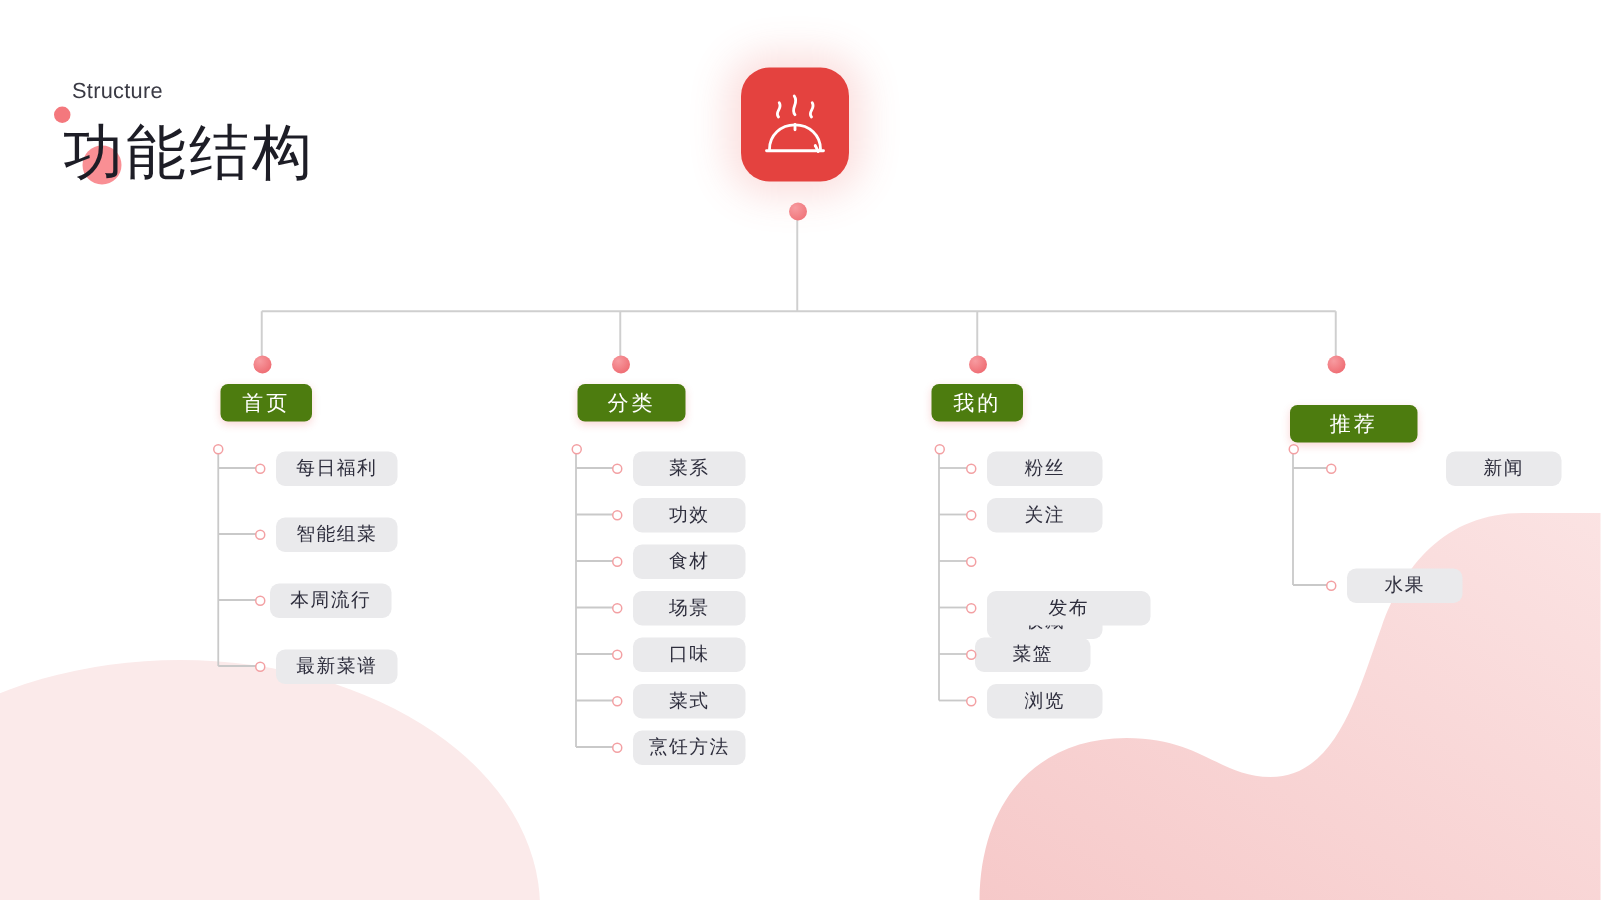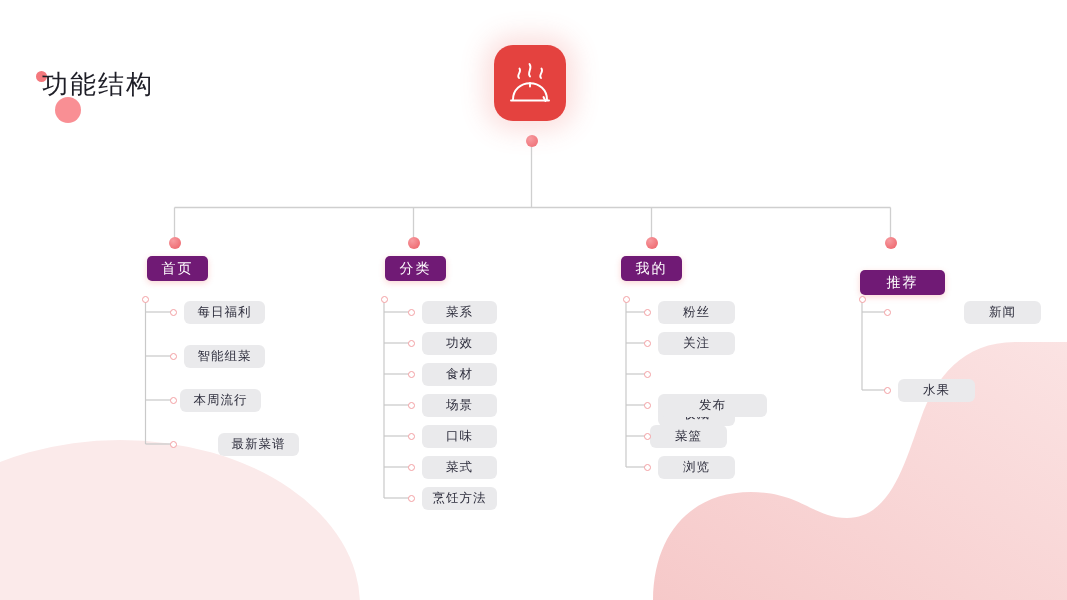--- a/index.html
+++ b/index.html
@@ -75,21 +75,21 @@
     font-size: 14.5px;
     color: #3a3a44;
     letter-spacing: .2px;
     line-height: 18px;
     padding-left: 8px;
   }
   .maintitle {
     position: relative;
     z-index: 2;
     margin-top: 13px;
-    font-size: 26px;
+    font-size: 40px;
     color: #1d1d26;
     letter-spacing: 2px;
     line-height: 38px;
     padding-left: 2px;
     font-family: "Liberation Sans", "DejaVu Sans", sans-serif;
   }
 
   
   .app-icon-wrap {
     position: absolute;
@@ -137,21 +137,21 @@
     height: 12px;
     border-radius: 50%;
     background: radial-gradient(circle at 35% 30%, #f79ba0, #ec5f66);
   }
 
   
   .cat-btn {
     position: absolute;
     height: 25px;
     border-radius: 5px;
-    background: #701a75;
+    background: #4d7c0f;
     color: #ffffff;
     font-size: 14px;
     letter-spacing: 2px;
     display: flex;
     align-items: center;
     justify-content: center;
     box-shadow: 0 2px 6px rgba(232,64,60,.22);
     cursor: pointer;
   }
 
@@ -196,20 +196,21 @@
       </linearGradient>
     </defs>
     <path d="M20,260 C20,190 60,150 118,150 C168,150 180,176 214,176
              C258,176 272,120 288,76 C302,36 330,0 382,0
              L440,0 L440,260 Z" fill="url(#blobgrad)"></path>
   </svg>
 
   <div class="header">
     <div class="dot-deco dot-small"></div>
     <div class="dot-deco dot-big"></div>
+    <div class="eyebrow">Structure</div>
     <div class="maintitle">功能结构</div>
   </div>
 
   <div class="app-icon-wrap">
     <div class="app-icon">
       <svg width="72" height="76" viewBox="0 0 72 76" fill="none" stroke="#ffffff" stroke-width="1.9" stroke-linecap="round" stroke-linejoin="round">
 
         <path d="M25,33 C22,29.5 28,27.5 25.5,23.5"></path>
         <path d="M36,31.5 C32.5,27 39,24 35.5,19"></path>
         <path d="M47,33 C44,29.5 50,27.5 47.5,23.5"></path>
@@ -265,29 +266,29 @@
   </svg>
 
   <div class="node-dot root"></div>
 
   <div class="branch-dot" style="left:169px;  top:237px;"></div>
   <div class="branch-dot" style="left:407.5px;top:237px;"></div>
   <div class="branch-dot" style="left:645.5px;top:237px;"></div>
   <div class="branch-dot" style="left:884.5px;top:237px;"></div>
 
   <div class="cat-btn" style="left:147px; top:256px; width:61px;">首页</div>
-  <div class="cat-btn" style="left:385px; top:256px; width:61px;">分类</div>
+  <div class="cat-btn" style="left:385px; top:256px; width:72px;">分类</div>
   <div class="cat-btn" style="left:621px; top:256px; width:61px;">我的</div>
   <div class="cat-btn" style="left:860px; top:270px; width:85px;">推荐</div>
 
   <div id="leaves">
       <div class="leaf" style="left: 184px; top: 300.5px; min-width: 61px; padding: 0px 10px;">每日福利</div>
       <div class="leaf" style="left: 184px; top: 344.5px; min-width: 61px; padding: 0px 10px;">智能组菜</div>
       <div class="leaf" style="left: 180px; top: 388.5px; min-width: 61px; padding: 0px 10px;">本周流行</div>
-      <div class="leaf" style="left: 184px; top: 432.5px; min-width: 61px; padding: 0px 10px; margin-left: 34px;">最新菜谱</div>
+      <div class="leaf" style="left: 184px; top: 432.5px; min-width: 61px; padding: 0px 10px;">最新菜谱</div>
       <div class="leaf" style="left: 422px; top: 300.5px; min-width: 55px; padding: 0px 10px;">菜系</div>
       <div class="leaf" style="left: 422px; top: 331.5px; min-width: 55px; padding: 0px 10px;">功效</div>
       <div class="leaf" style="left: 422px; top: 362.5px; min-width: 55px; padding: 0px 10px;">食材</div>
       <div class="leaf" style="left: 422px; top: 393.5px; min-width: 55px; padding: 0px 10px;">场景</div>
       <div class="leaf" style="left: 422px; top: 424.5px; min-width: 55px; padding: 0px 10px;">口味</div>
       <div class="leaf" style="left: 422px; top: 455.5px; min-width: 55px; padding: 0px 10px;">菜式</div>
       <div class="leaf" style="left: 422px; top: 486.5px; min-width: 55px; padding: 0px 10px;">烹饪方法</div>
       <div class="leaf" style="left: 658px; top: 300.5px; min-width: 57px; padding: 0px 10px;">粉丝</div>
       <div class="leaf" style="left: 658px; top: 331.5px; min-width: 57px; padding: 0px 10px;">关注</div>
       <div class="leaf" style="left: 658px; top: 362.5px; min-width: 57px; padding: 0px 10px; margin-top: 40px;">收藏</div>

